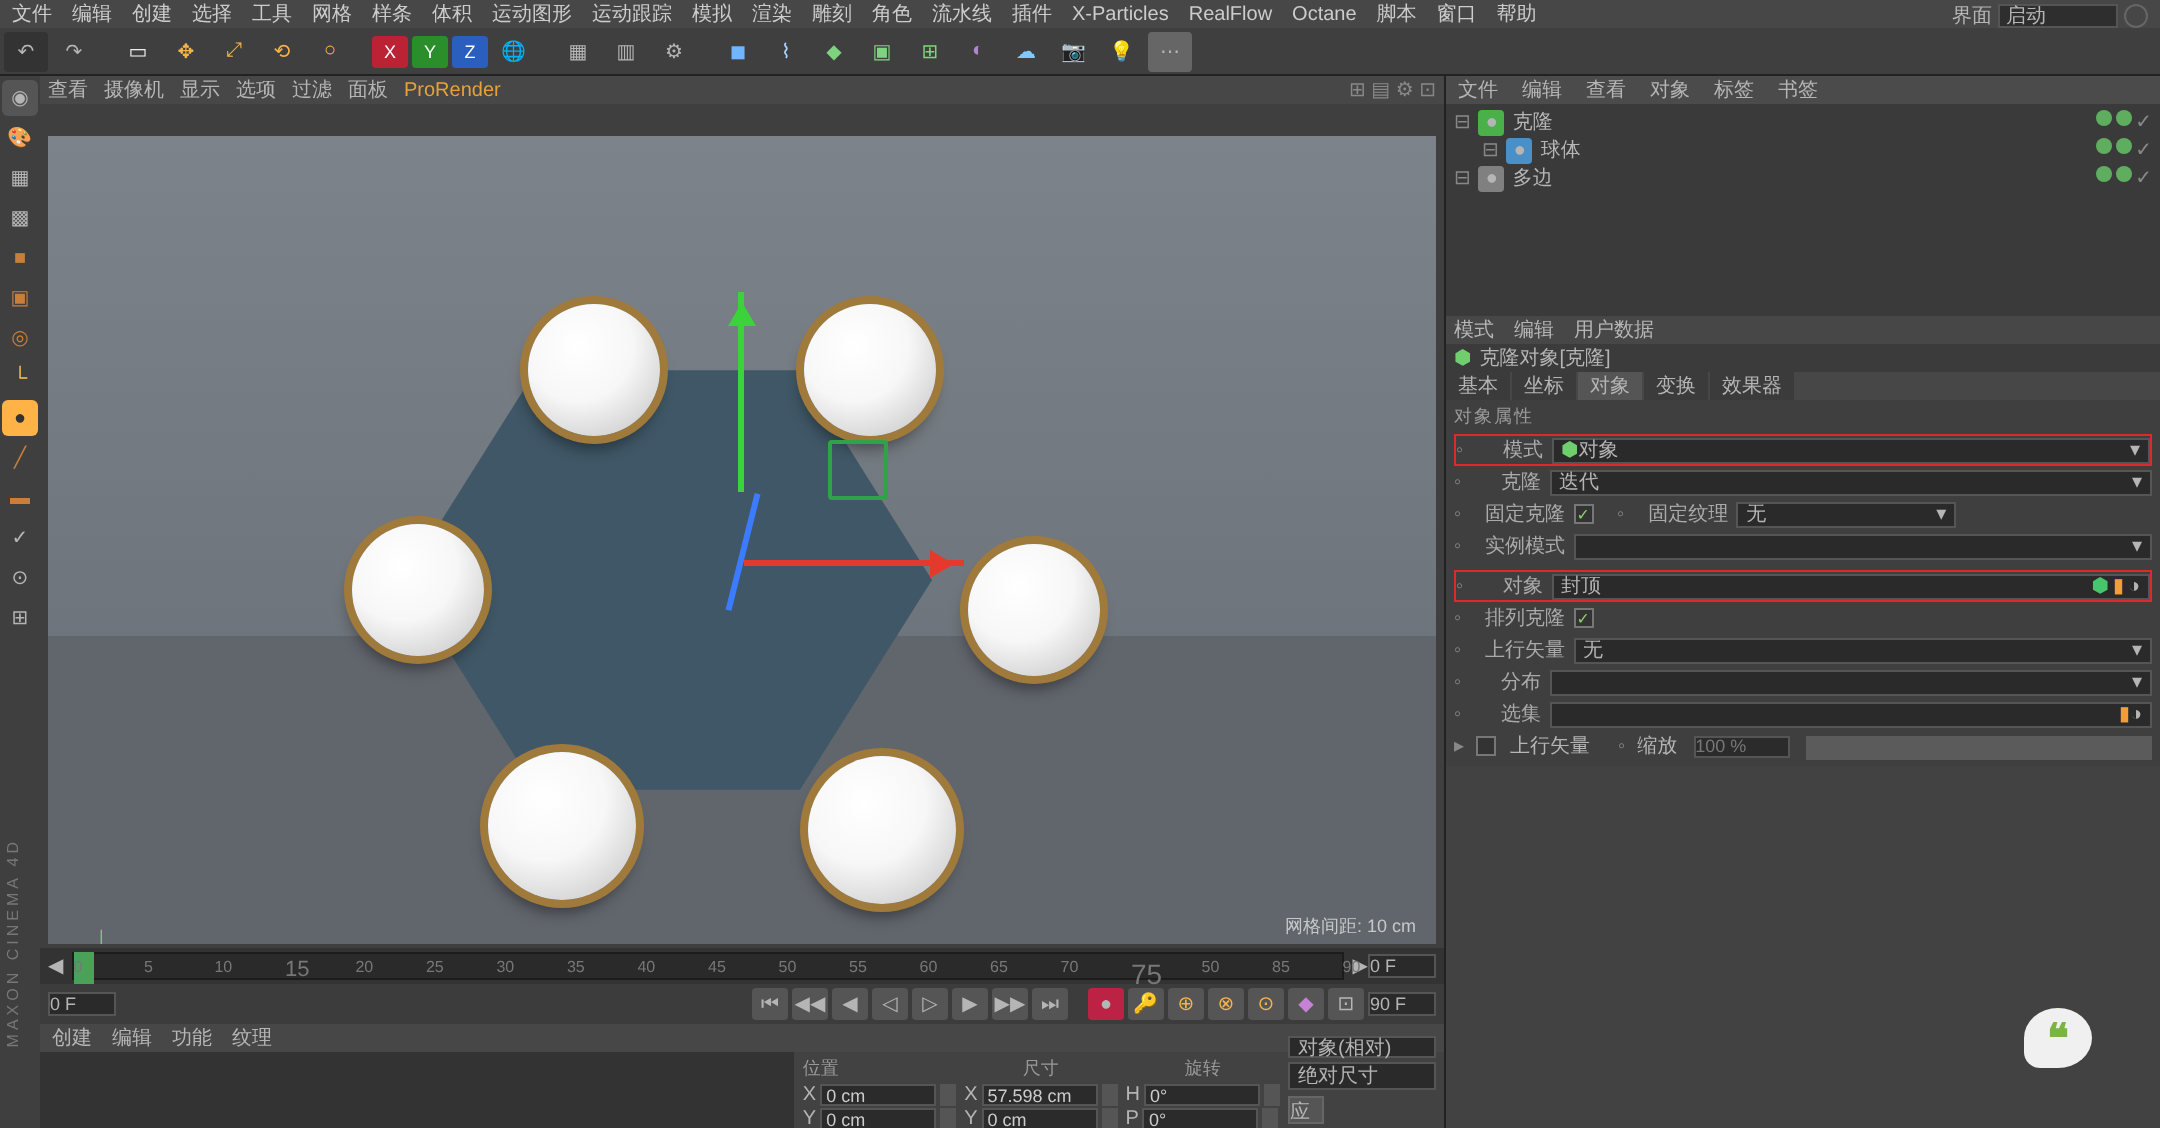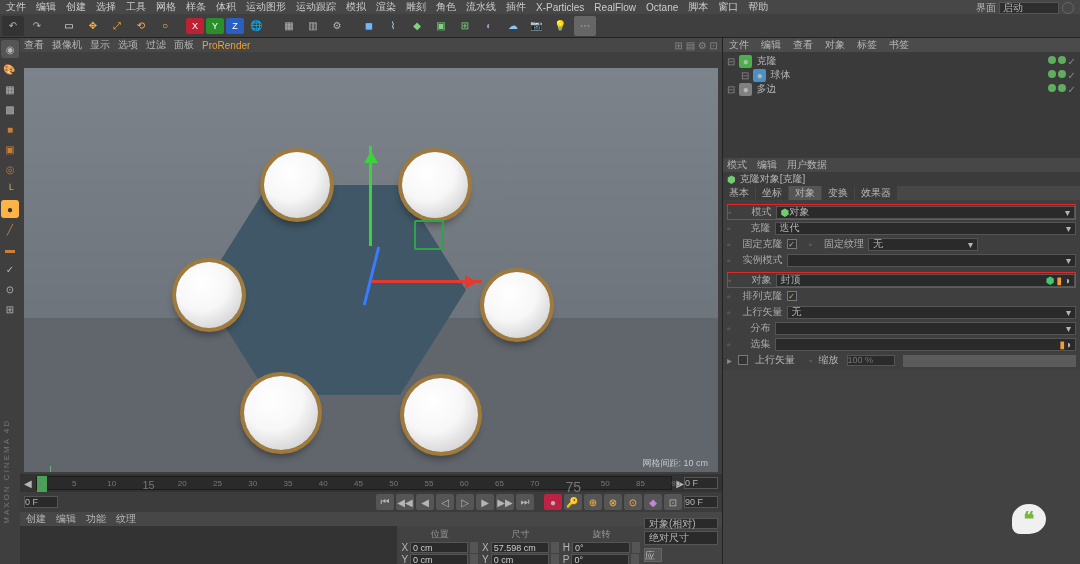--- a/index.html
+++ b/index.html
@@ -250,21 +250,21 @@
         <span>创建</span>
         <span>编辑</span>
         <span>功能</span>
         <span>纹理</span>
       </div>
 
     <div style="display:flex">
       <div style="flex:1;height:38px;background:#333"></div>
       <div class="coords">
         <div class="cgrp">
-          <span style="color:#999;font-size:9px;text-align:center">位置</span>
+          <span style="color:#999;font-size:9px;">位置</span>
           <div class="cfield">
               <span>X</span>
               <input value="0 cm" style="">
               <span class="sp"></span>
             </div>
           <div class="cfield">
               <span>Y</span>
               <input value="0 cm" style="">
               <span class="sp"></span>
             </div>
@@ -366,20 +366,21 @@
     </div>
     <div class="atabs" id="atabs">
         <div class="atab">基本</div>
         <div class="atab">坐标</div>
         <div class="atab on">对象</div>
         <div class="atab">变换</div>
         <div class="atab">效果器</div>
       </div>
 
     <div class="asect">
+      <div class="lbl">对象属性</div>
 
       <div class="arow hl" style="margin-top:2px">
         <span class="twirl">◦</span>
           <span class="tag">模式</span>
         <div class="field">
             <span style="color:#6fcf6f">⬢ </span>
             <span>对象</span>
             <span style="margin-left:auto">▾</span>
           </div>
       </div>

